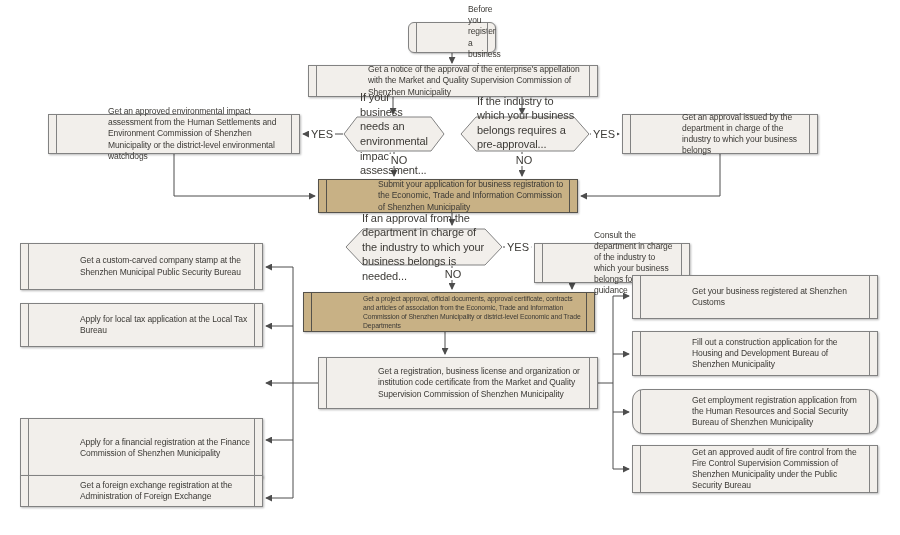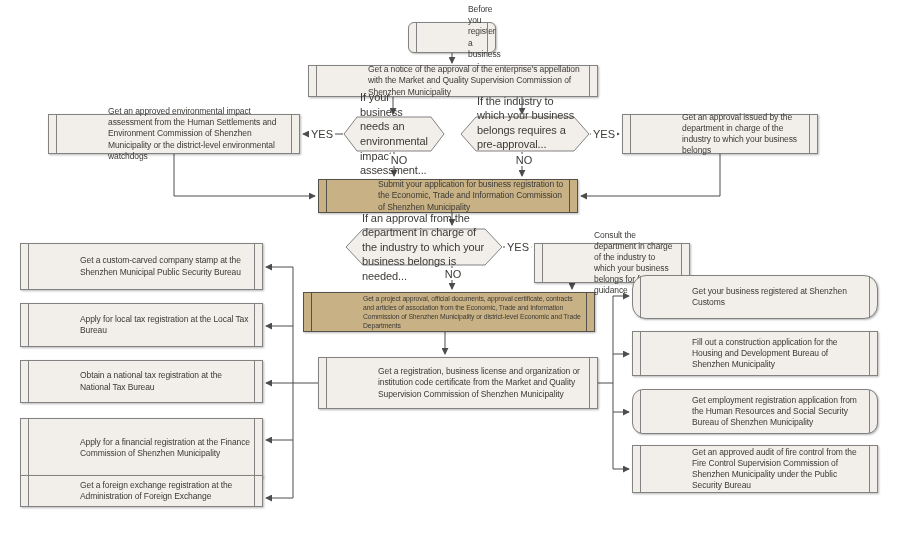--- a/index.html
+++ b/index.html
@@ -185,33 +185,30 @@
   </div>
 
   <div class="proc" style="left:318px;top:357px;width:280px;height:52px;">
     <span class="txt">Get a registration, business license and organization or institution code certificate from the Market and Quality Supervision Commission of Shenzhen Municipality</span>
   </div>
 
   <div class="proc" style="left:20px;top:243px;width:243px;height:47px;justify-content:center;">
     <span class="txt">Get a custom-carved company stamp at the Shenzhen Municipal Public Security Bureau</span>
   </div>
   <div class="proc" style="left:20px;top:303px;width:243px;height:44px;">
-    <span class="txt">Apply for local tax registration at the Local Tax Bureau</span>
-  </div>
-  <div class="proc" style="left:20px;top:360px;width:243px;height:43px;">
-    <span class="txt">Obtain a national tax registration at the National Tax Bureau</span>
+    <span class="txt">Apply for local tax application at the Local Tax Bureau</span>
   </div>
   <div class="proc" style="left:20px;top:418px;width:243px;height:60px;">
     <span class="txt">Apply for a financial registration at the Finance Commission of Shenzhen Municipality</span>
   </div>
   <div class="proc" style="left:20px;top:475px;width:243px;height:32px;">
     <span class="txt">Get a foreign exchange registration at the Administration of Foreign Exchange</span>
   </div>
 
-  <div class="proc" style="left:632px;top:275px;width:246px;height:44px;border-radius:14px;">
+  <div class="proc" style="left:632px;top:275px;width:246px;height:44px;">
     <span class="txt">Get your business registered at Shenzhen Customs</span>
   </div>
   <div class="proc" style="left:632px;top:331px;width:246px;height:45px;">
     <span class="txt">Fill out a construction application for the Housing and Development Bureau of Shenzhen Municipality</span>
   </div>
   <div class="proc" style="left:632px;top:389px;width:246px;height:45px;border-radius:11px;">
     <span class="txt">Get employment registration application from the Human Resources and Social Security Bureau of Shenzhen Municipality</span>
   </div>
   <div class="proc" style="left:632px;top:445px;width:246px;height:48px;">
     <span class="txt">Get an approved audit of fire control from the Fire Control Supervision Commission of Shenzhen Municipality under the Public Security Bureau</span>

